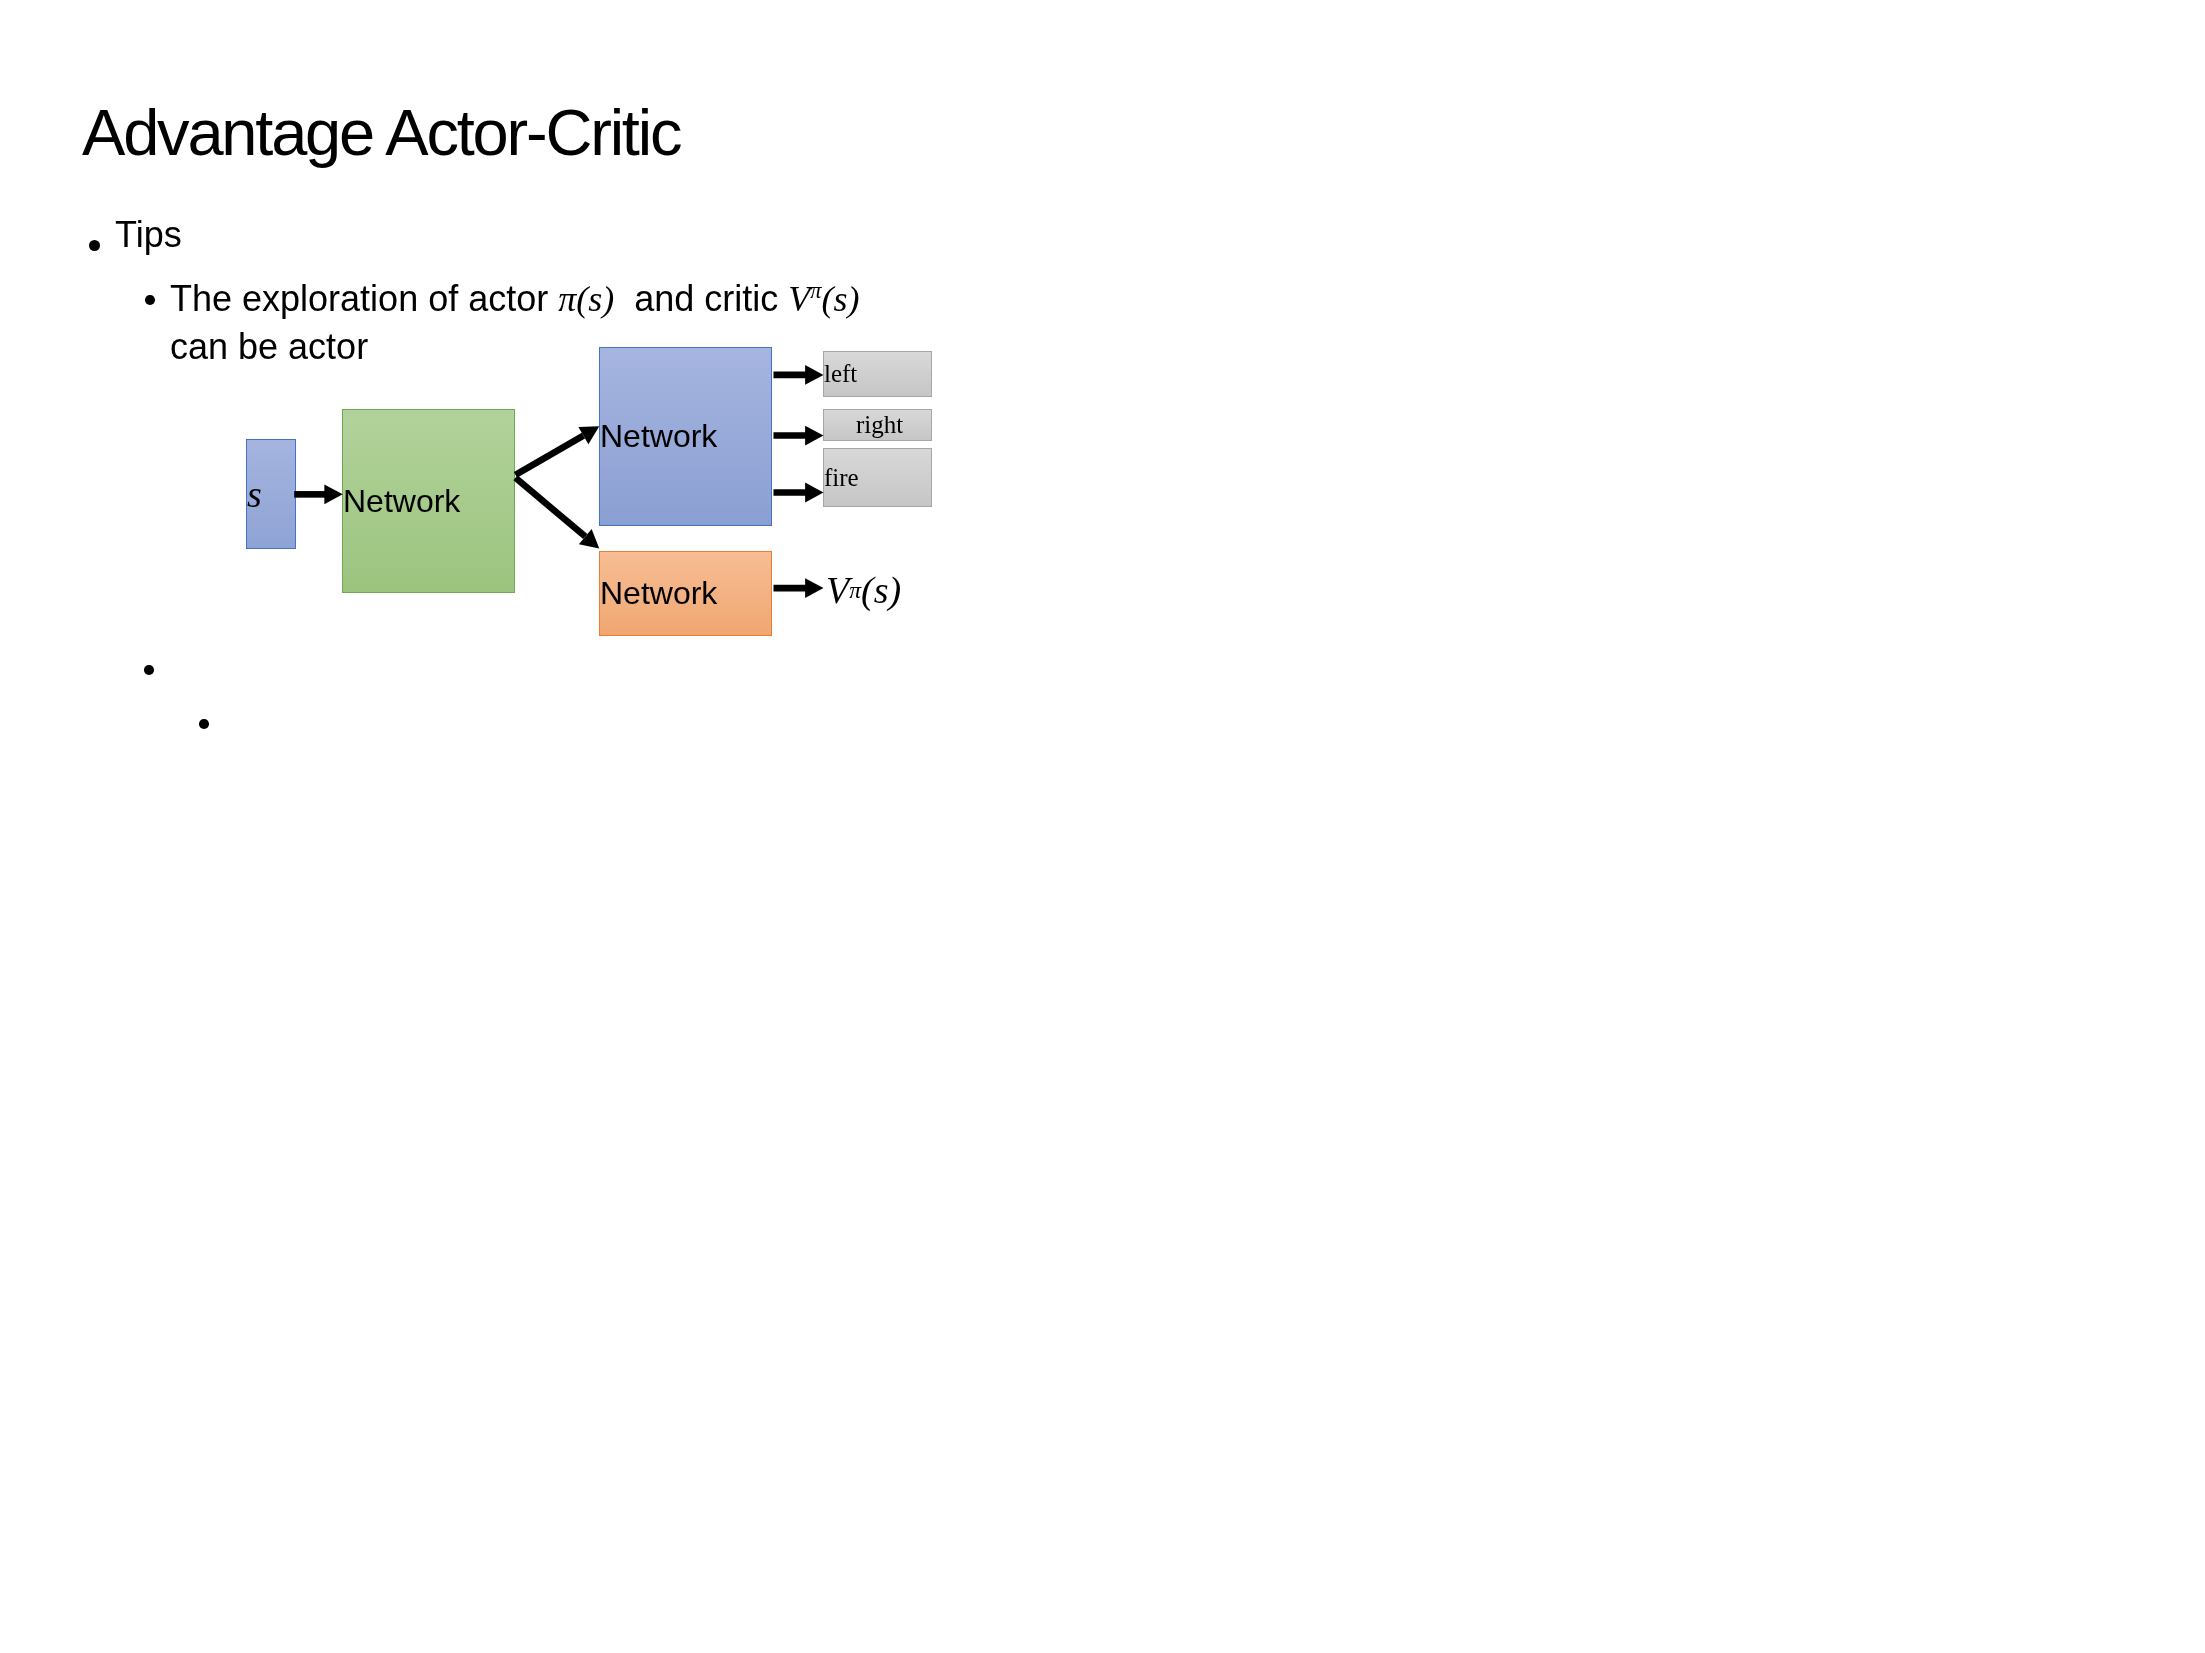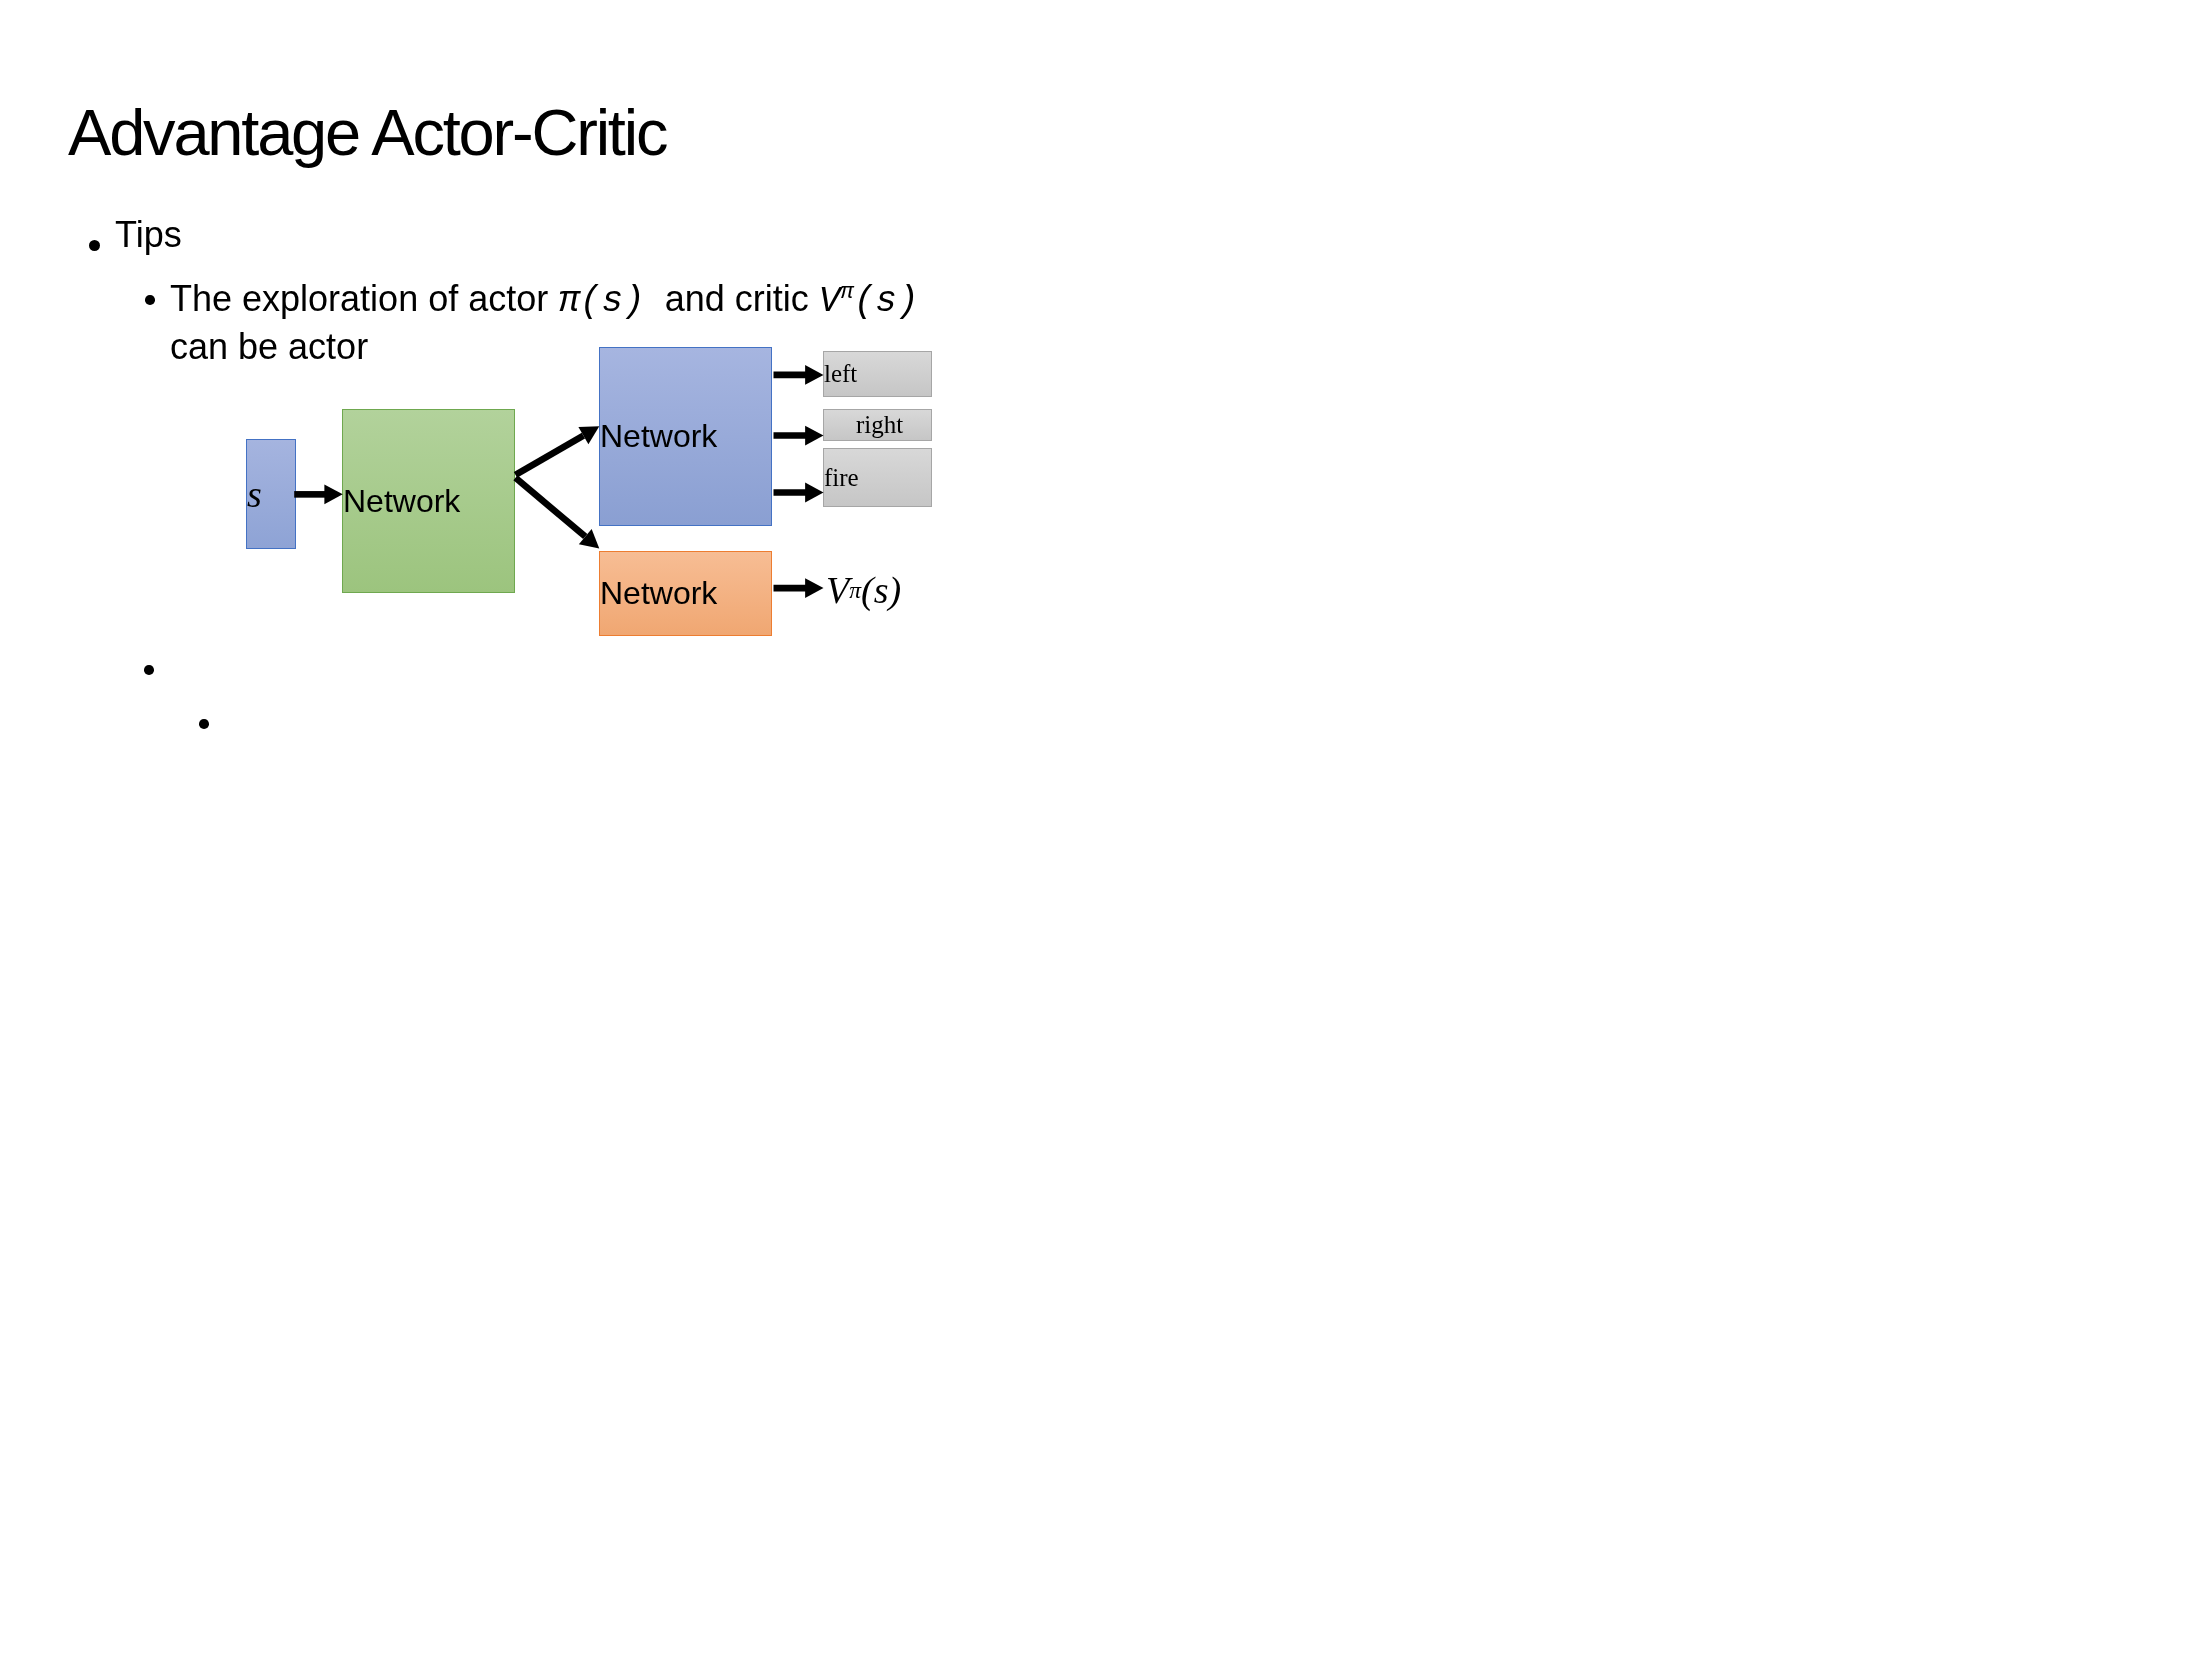--- a/index.html
+++ b/index.html
@@ -8,21 +8,21 @@
     width: 1103px;
     height: 827px;
     background: #ffffff;
     overflow: hidden;
     font-family: "Liberation Sans", sans-serif;
     color: #000000;
   }
   .abs { position: absolute; }
 
   .title {
-    left: 68px; top: 96px;
+    left: 82px; top: 96px;
     font-size: 65px;
     letter-spacing: -2.2px;
     line-height: 1.15;
     color: #000000;
     white-space: nowrap;
   }
 
   .bullet-dot {
     background: #000000;
     border-radius: 50%;
@@ -38,21 +38,21 @@
     white-space: pre;
     color: #000000;
   }
   .line-tips        { left: 115px; top: 212px; }
   .line-param1      { left: 170px; top: 276px; }
   .line-param2      { left: 170px; top: 324px; }
   .line-entropy     { left: 172px; top: 648px; }
   .line-exploration { left: 228px; top: 703px; }
 
   .math {
-    font-family: Liberation Mono, monospace;
+    font-family: Liberation Serif, serif;
     font-style: italic;
   }
   sup.math {
     font-size: 62%;
     line-height: 0;
   }
 
   .box {
     position: absolute;
     display: flex;

